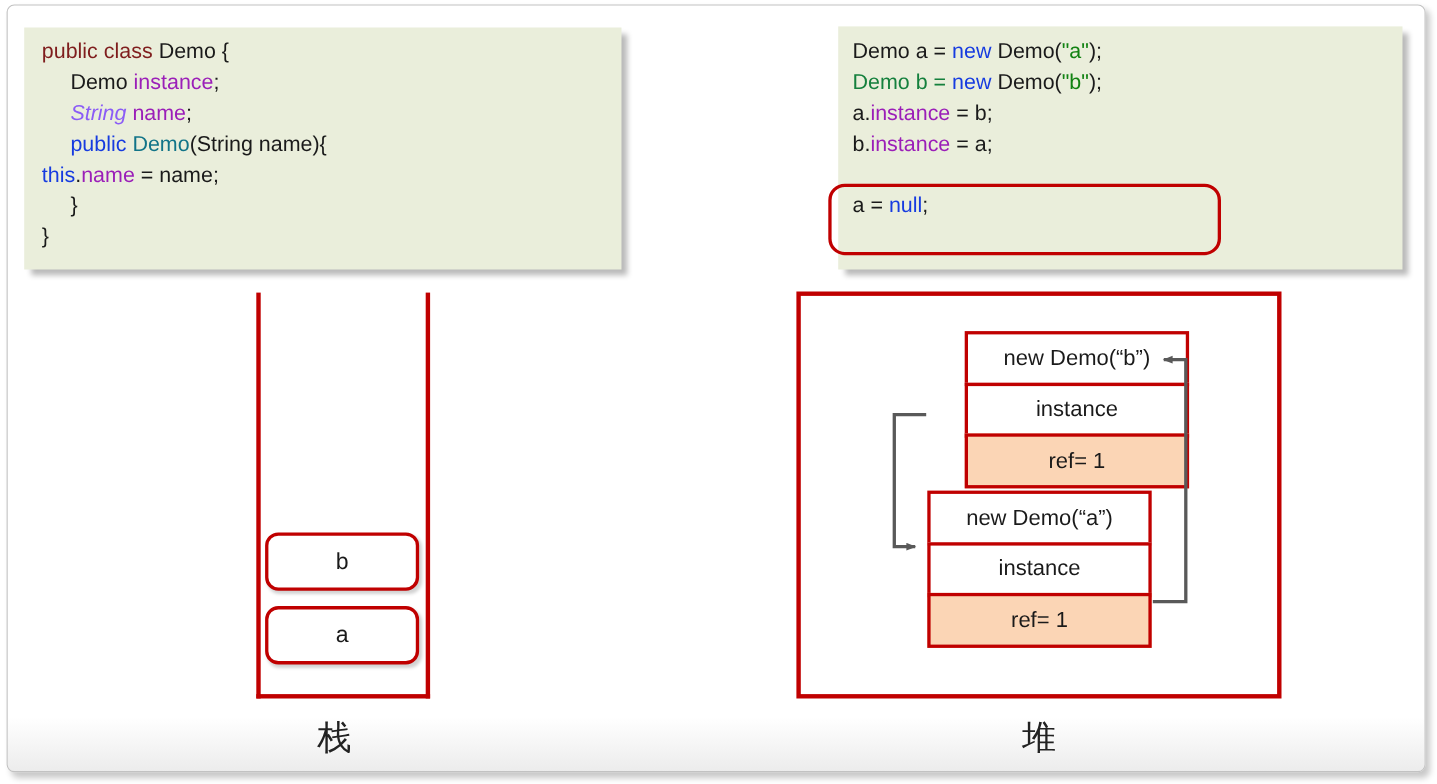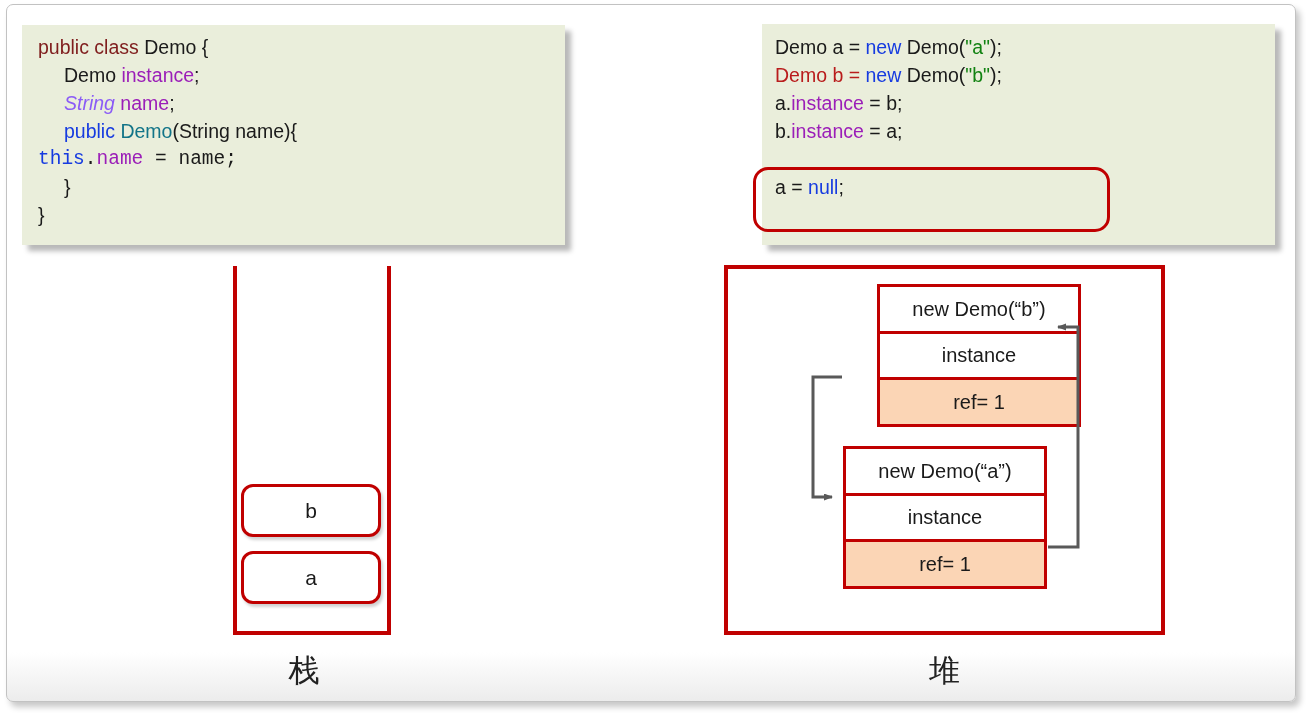--- a/index.html
+++ b/index.html
@@ -16,21 +16,21 @@
   .code-block{
     position:absolute;background:var(--code_bg);
     box-shadow:6px 6px 5px rgba(0,0,0,0.28);
     font-size:19.5px;
   }
   .code-left{left:22px;top:25px;width:543px;height:212px;padding-top:8px;}
   .code-right{left:762px;top:24px;width:513px;height:212px;padding-top:9px;}
   .code-line{height:28px;line-height:28px;white-space:pre;padding-left:16px;}
   .code-right .code-line{padding-left:13px;}
   .indent-1{padding-left:42px;}
-  .indent-2{font-family:Liberation Mono, monospace;}
+  .indent-2{}
   .highlight-box{
     position:absolute;left:753px;top:167px;width:357px;height:65px;
     border:3.5px solid var(--red);border-radius:15px;
     box-sizing:border-box;pointer-events:none;background:transparent;
   }
   .stack-frame{
     position:absolute;left:233px;top:266px;width:158px;height:369px;
     border:4px solid var(--red);border-top:none;box-sizing:border-box;
     background:#ffffff;
   }
@@ -47,21 +47,21 @@
     border:4px solid var(--red);box-sizing:border-box;background:#ffffff;
   }
   .heap-object{position:absolute;left:843px;width:204px;}
   .object-row{
     height:50px;border:3.5px solid var(--red);box-sizing:border-box;
     margin-top:-3.5px;background:#ffffff;
     display:flex;align-items:center;justify-content:center;font-size:20px;
   }
   .object-row:first-child{margin-top:0;}
   .object-row.ref-row{background:var(--peach);}
-  .obj-b{top:284px;padding-left:34px;}
+  .obj-b{top:301px;padding-left:34px;}
   .obj-a{top:446px;}
   .diagram-label{
     position:absolute;text-align:center;font-size:31px;color:#222;
   }
   .stack-label{left:224px;top:650px;width:160px;}
   .heap-label{left:724px;top:650px;width:441px;}
   .arrows{position:absolute;left:0;top:0;pointer-events:none;}
   .arrow-path{fill:none;stroke:var(--arrow);stroke-width:3px;}
 </style>
 </head>
@@ -75,21 +75,21 @@
     <div class="code-line indent-1"><span style="color: rgb(26, 26, 26);">Demo </span><span style="color: rgb(155, 30, 184);">instance</span><span style="color: rgb(26, 26, 26);">;</span></div>
     <div class="code-line indent-1"><span style="color: #8b5cf6; font-style: italic;">String </span><span style="color: rgb(155, 30, 184);">name</span><span style="color: rgb(26, 26, 26);">;</span></div>
     <div class="code-line indent-1"><span style="color: rgb(22, 59, 224);">public </span><span style="color: rgb(18, 116, 136);">Demo</span><span style="color: rgb(26, 26, 26);">(String name){</span></div>
     <div class="code-line indent-2"><span style="color: rgb(22, 59, 224);">this</span><span style="color: rgb(26, 26, 26);">.</span><span style="color: rgb(155, 30, 184);">name</span><span style="color: rgb(26, 26, 26);"> = name;</span></div>
     <div class="code-line indent-1"><span style="color: rgb(26, 26, 26);">}</span></div>
     <div class="code-line"><span style="color: rgb(26, 26, 26);">}</span></div>
   </div>
 
   <div class="code-block code-right">
     <div class="code-line"><span style="color: rgb(26, 26, 26);">Demo a = </span><span style="color: rgb(22, 59, 224);">new</span><span style="color: rgb(26, 26, 26);"> Demo(</span><span style="color: rgb(18, 130, 18);">"a"</span><span style="color: rgb(26, 26, 26);">);</span></div>
-    <div class="code-line"><span style="color: #b91c1c;">Demo b = </span><span style="color: rgb(22, 59, 224);">new</span><span style="color: rgb(26, 26, 26);"> Demo(</span><span style="color: rgb(18, 130, 18);">"b"</span><span style="color: rgb(26, 26, 26);">);</span></div>
+    <div class="code-line"><span style="color: #15803d;">Demo b = </span><span style="color: rgb(22, 59, 224);">new</span><span style="color: rgb(26, 26, 26);"> Demo(</span><span style="color: rgb(18, 130, 18);">"b"</span><span style="color: rgb(26, 26, 26);">);</span></div>
     <div class="code-line"><span style="color: rgb(26, 26, 26);">a.</span><span style="color: rgb(155, 30, 184);">instance</span><span style="color: rgb(26, 26, 26);"> = b;</span></div>
     <div class="code-line"><span style="color: rgb(26, 26, 26);">b.</span><span style="color: rgb(155, 30, 184);">instance</span><span style="color: rgb(26, 26, 26);"> = a;</span></div>
     <div class="code-line"></div>
     <div class="code-line"><span style="color: rgb(26, 26, 26);">a = </span><span style="color: rgb(22, 59, 224);">null</span><span style="color: rgb(26, 26, 26);">;</span></div>
   </div>
 
   <div class="highlight-box"></div>
 
   <div class="stack-frame">
     <div class="stack-slot slot-b">b</div>

